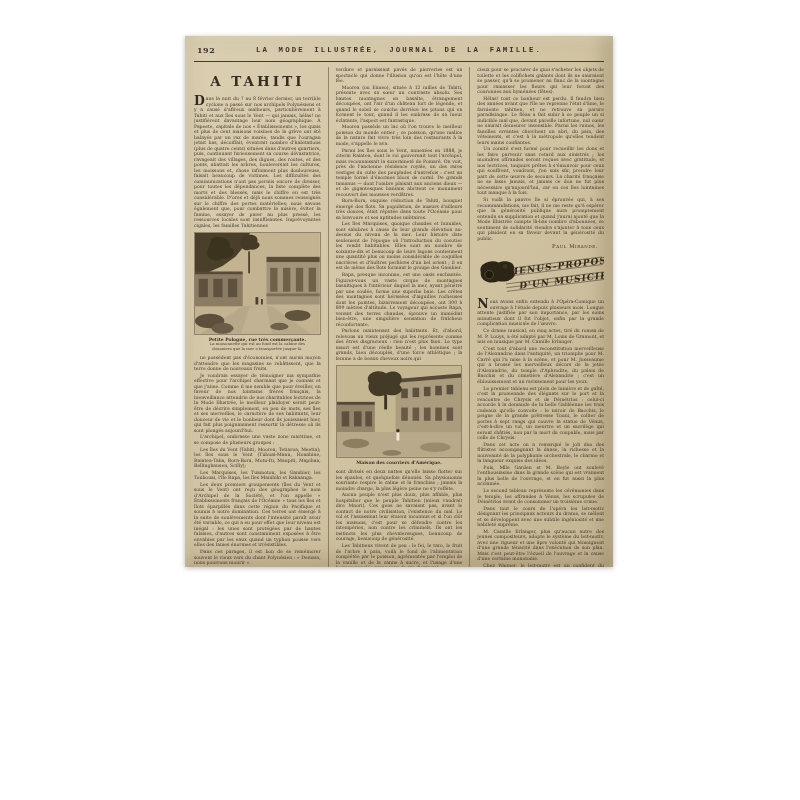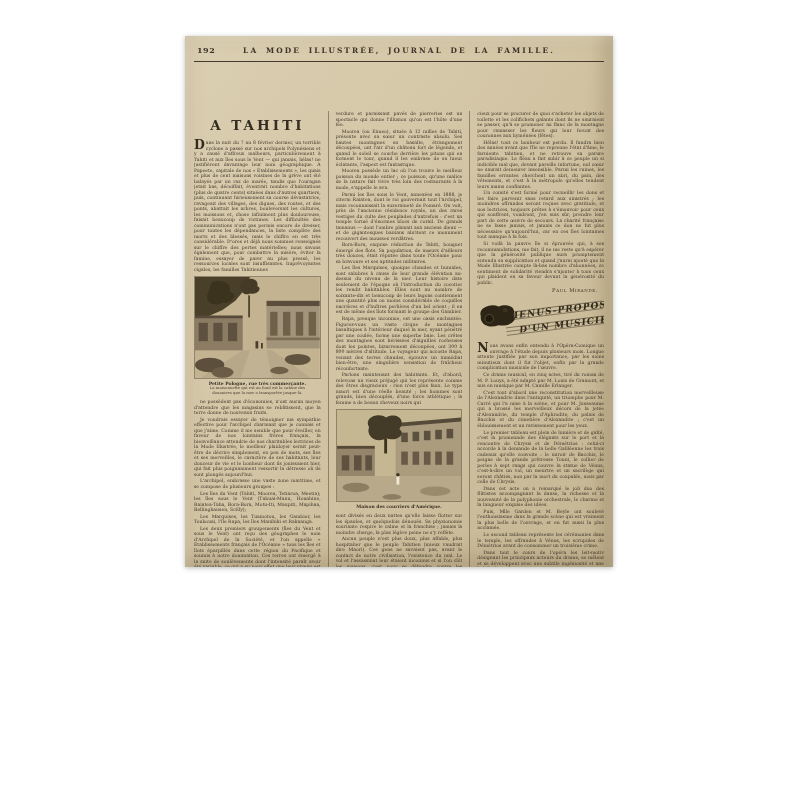--- a/index.html
+++ b/index.html
@@ -10,24 +10,24 @@
   .paper{
     position:absolute;left:185px;top:36px;width:428px;height:531px;
     background:linear-gradient(125deg,#dbcfb2 0%,#d5c8a8 35%,#cdbf9d 70%,#c4b592 100%);
     box-shadow:0 1px 5px rgba(0,0,0,.28), inset -10px 0 18px rgba(110,90,55,.22),
                inset 0 -14px 22px rgba(110,90,55,.16), inset 0 4px 10px rgba(255,255,240,.35);
     overflow:hidden;color:#3d342a;
   }
   .masthead{position:relative;height:17px;margin:6px 10px 0;}
   .page-num{position:absolute;left:2px;top:3px;font-size:8px;font-weight:bold;letter-spacing:.5px;}
   .journal-title{position:absolute;left:0;right:0;top:4px;text-align:center;
-    font-size:7.4px;font-weight:bold;letter-spacing:2.1px;word-spacing:3px;}
+    font-size:7.4px;font-weight:bold;letter-spacing:2.1px;word-spacing:3px;font-family:Liberation Mono, monospace;}
   .head-rule{border:none;border-top:1px solid #453a2c;margin:2px 9px 5px;}
   .columns{display:flex;padding:0 9px;height:712px;overflow:hidden;}
-  .col{flex:1 1 0;overflow:hidden;min-width:0;margin-top:44px;}
+  .col{flex:1 1 0;overflow:hidden;min-width:0;}
   .col + .col{border-left:1px solid rgba(90,75,55,.55);padding-left:7px;margin-left:7px;}
   .article-title{text-align:center;font-size:13.5px;font-weight:bold;letter-spacing:3px;
     margin:6px 0 7px;color:#362d22;}
   p.body{font-size:4.6px;line-height:5.5px;text-align:justify;text-indent:6px;
     margin:0 0 1.2px;color:#3d342a;}
   .dropcap{float:left;font-size:12.5px;line-height:9.5px;font-weight:bold;
     padding-right:1px;color:#33291e;}
   p.nondent{text-indent:0;}
   figure{margin:4px 0 4px;}
   figure svg{display:block;width:100%;height:auto;border:1px solid rgba(80,66,45,.5);box-sizing:border-box;}

